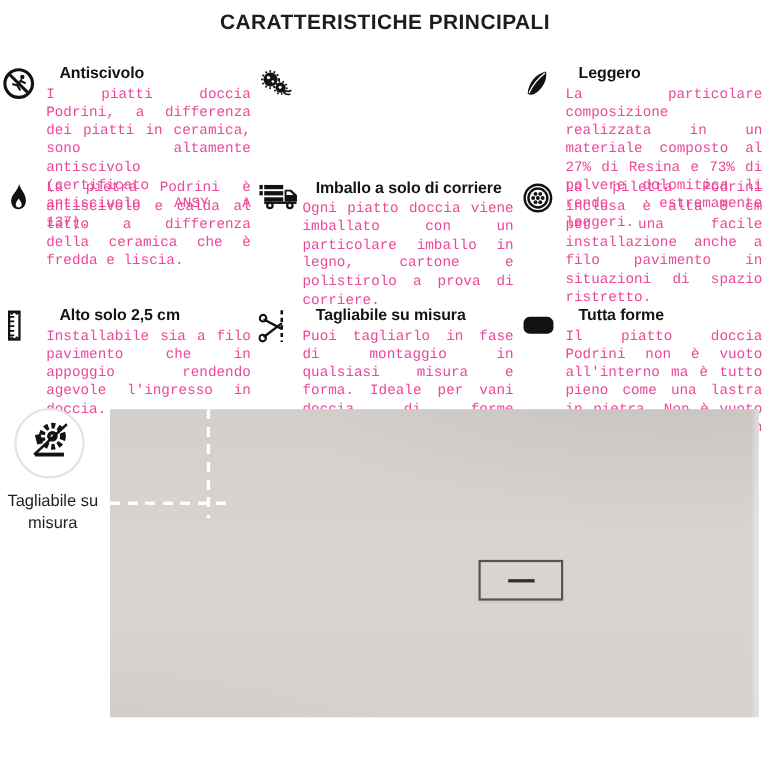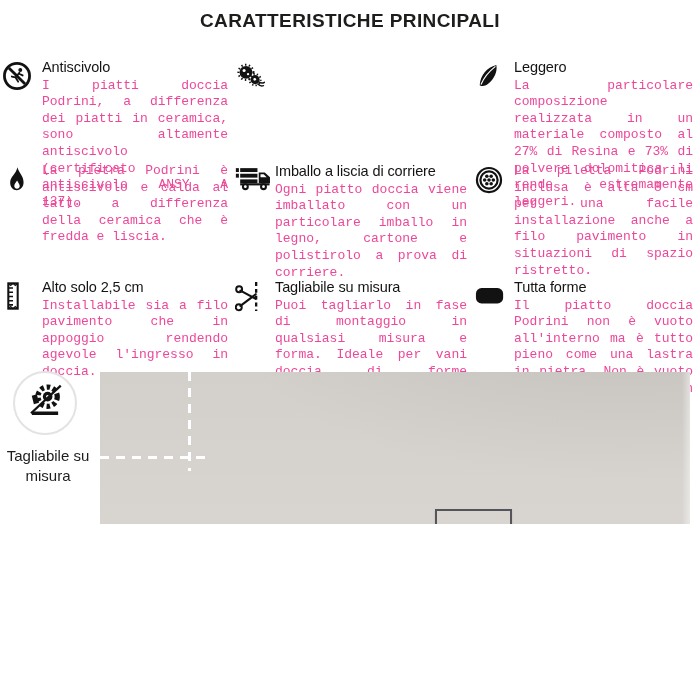--- a/index.html
+++ b/index.html
@@ -1,36 +1,36 @@
 <!DOCTYPE html>
 <html lang="it"><head>
 <meta charset="utf-8">
 <style>
   * { box-sizing: border-box; }
   html,body { margin:0; padding:0; background:#ffffff; }
   body { width:700px; height:700px; font-family:"Liberation Sans", sans-serif; }
-  .page { position:relative; width:700px; height:524px; overflow:hidden; background:#fff; }
+  .page { position:relative; width:700px; height:652px; overflow:hidden; background:#fff; }
 
   .main-title {
     margin:10px 0 0; text-align:center;
     font-size:19px; font-weight:700; letter-spacing:.4px; color:#1d1d1b;
   }
 
   .features {
     margin-top:27px; padding-left:2px;
     display:grid;
     grid-template-columns:233px 239px 226px;
     grid-template-rows:104px 116px auto;
   }
   .feature { display:flex; padding-right:7px; }
   .f-icon { width:32px; flex:0 0 32px; margin-right:8px; padding-top:2px; }
   .f-icon svg { display:block; }
   .f-text { flex:1; min-width:0; }
   .f-title {
-    margin:0 0 2px; font-size:14.5px; font-weight:400; color:#141414;
+    margin:0 12px 2px; font-size:14.5px; font-weight:700; color:#141414;
     line-height:1.15; white-space:nowrap; letter-spacing:-0.1px;
   }
   .f-desc {
     margin:0; font-size:13px; line-height:16.6px; color:#ec4899;
     text-align:justify;
     font-family:Liberation Mono, monospace;
   }
 
   
   .cut-badge-circle {
@@ -155,21 +155,21 @@
             <rect x="6" y="20.5" width="34" height="2.5"></rect>
           </g>
           <path d="M29.5 10 h3.6 l3.6 3.5 h-7.2 z" fill="#ffffff"></path>
           <circle cx="12" cy="24.5" r="4" fill="#121212"></circle>
           <circle cx="12" cy="24.5" r="1.6" fill="#ffffff"></circle>
           <circle cx="33" cy="24.5" r="4" fill="#121212"></circle>
           <circle cx="33" cy="24.5" r="1.6" fill="#ffffff"></circle>
         </svg>
       </span>
       <div class="f-text">
-        <h3 class="f-title">Imballo a liscia di corriere</h3>
+        <h3 class="f-title">Imballo a solo di corriere</h3>
         <p class="f-desc">Ogni piatto doccia viene imballato con un particolare imballo in legno, cartone e polistirolo a prova di corriere.</p>
       </div>
     </div>
 
     <div class="feature">
       <span class="f-icon">
         <svg width="30" height="30" viewBox="0 0 32 32">
           <circle cx="16" cy="16" r="14" fill="#121212"></circle>
           <circle cx="16" cy="16" r="11" fill="none" stroke="#ffffff" stroke-width="1.3"></circle>
           <circle cx="16" cy="16" r="8" fill="#ffffff"></circle>

